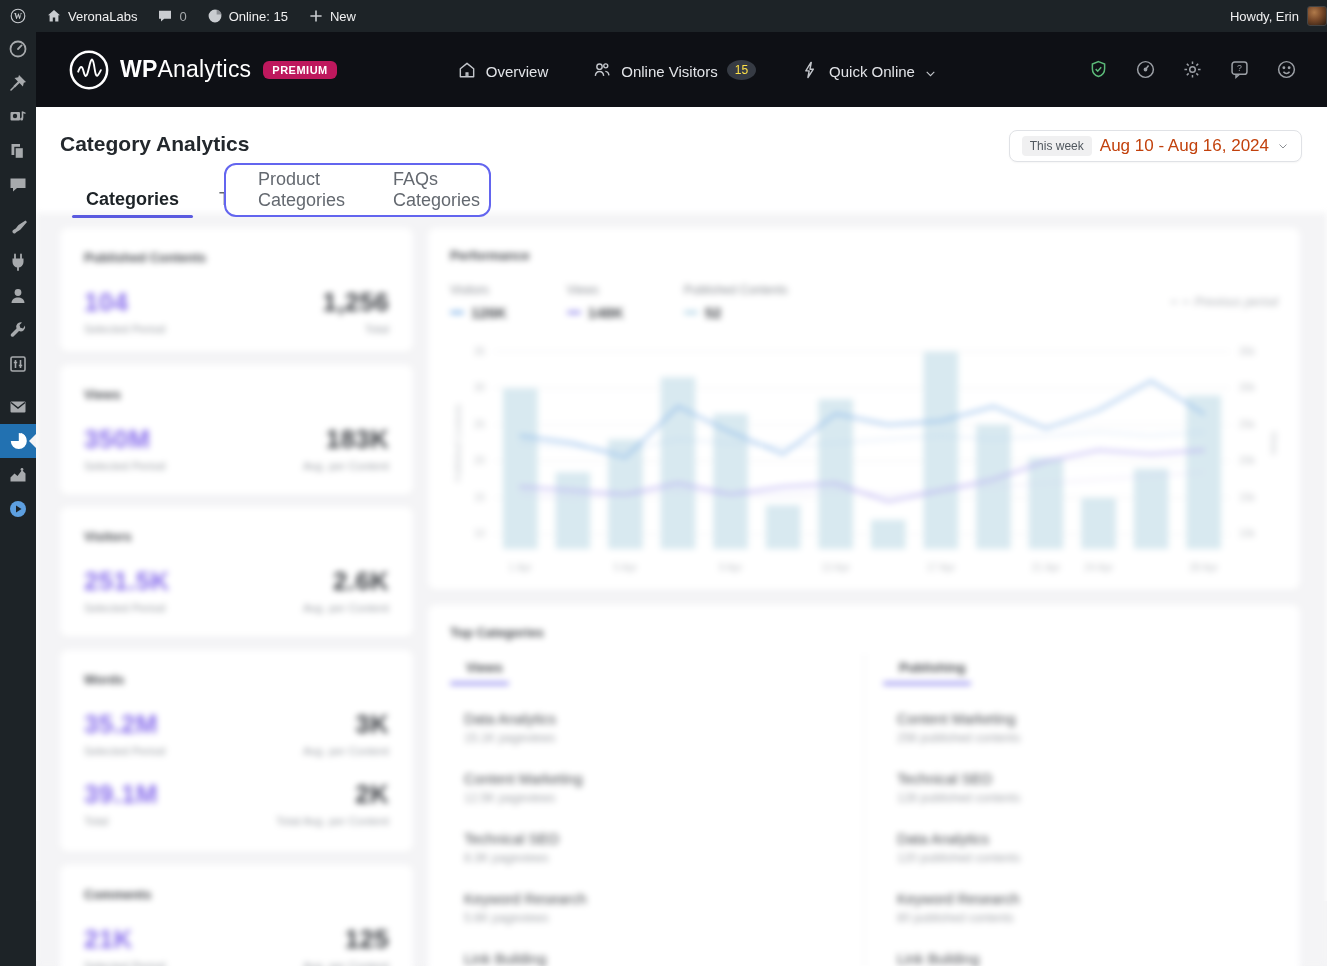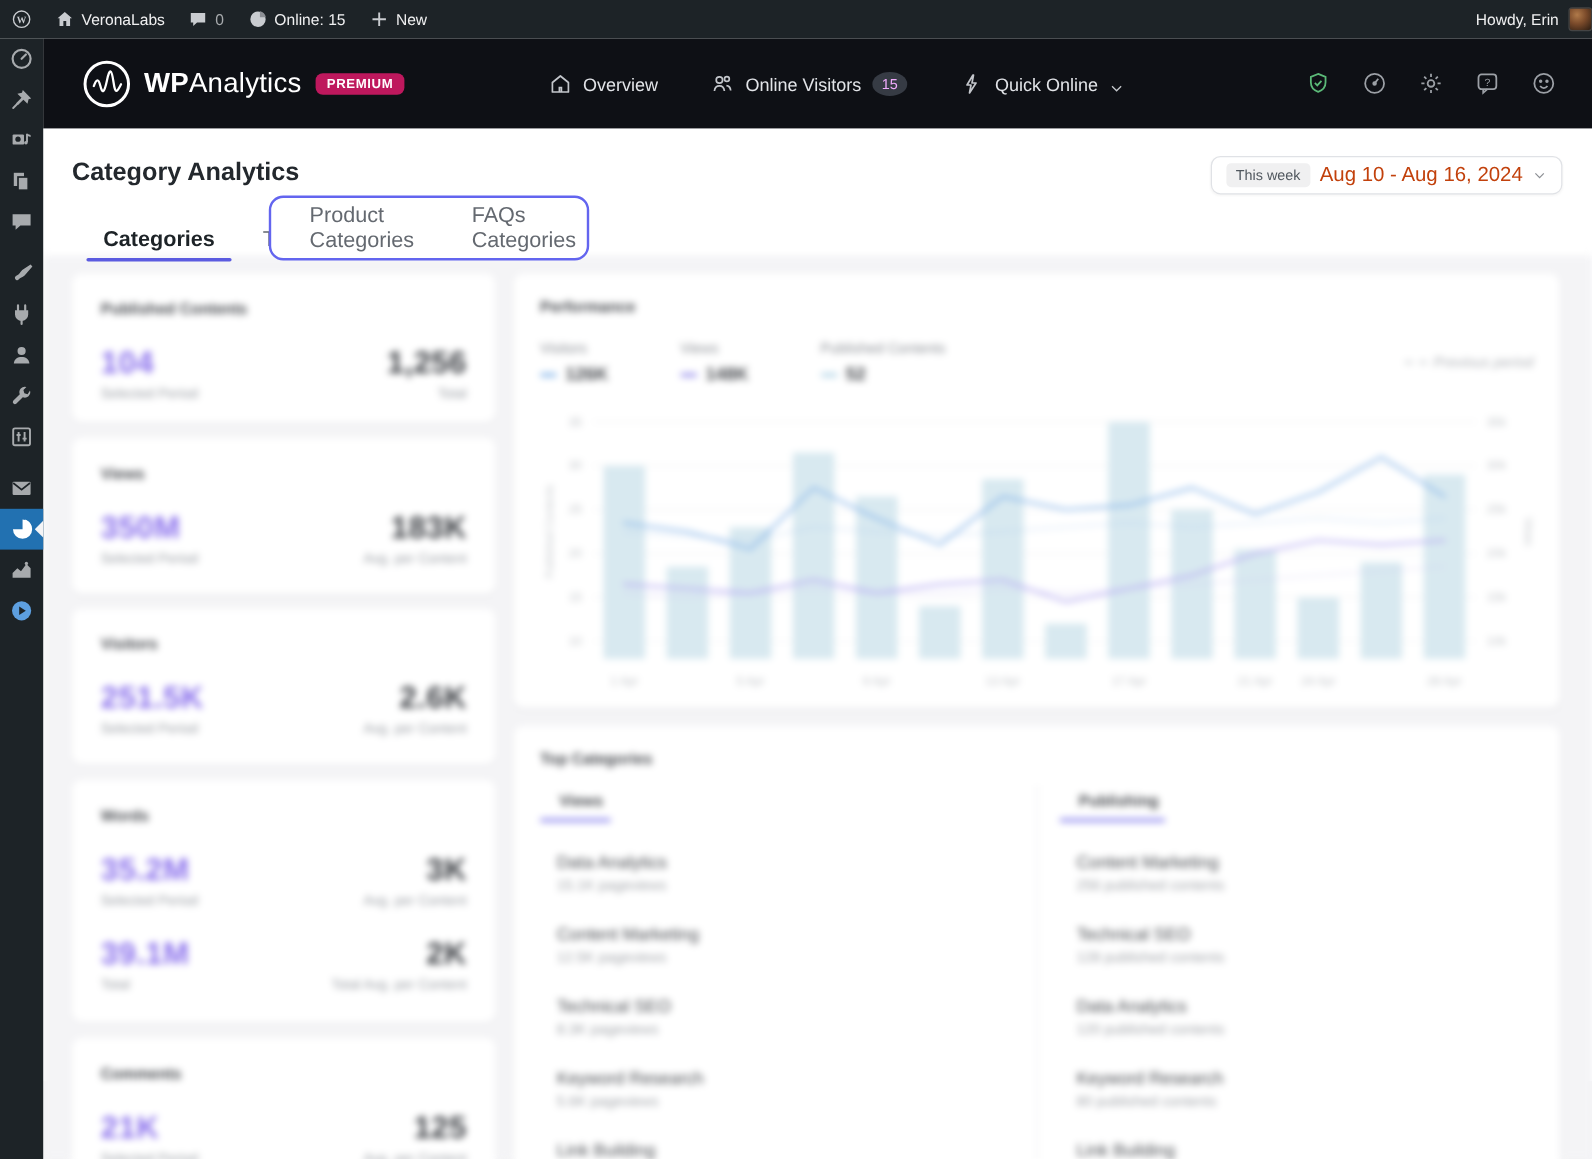--- a/index.html
+++ b/index.html
@@ -30,21 +30,21 @@
     display:flex; align-items:center; color:#e4e6e9; z-index:20; }
   .brand { display:flex; align-items:center; gap:10px; margin-left:32px; }
   .brand-logo { width:42px; height:42px; }
   .brand-name { font-size:23px; color:#fff; letter-spacing:.2px; }
   .brand-name b { font-weight:bold; }
   .premium { background:#be185d; color:#fff; font-size:11px; font-weight:bold; letter-spacing:.5px;
     padding:3px 9px; border-radius:6px; margin-left:2px; }
   .hnav { display:flex; align-items:center; gap:44px; margin-left:120px; font-size:15px; }
   .hnav-item { display:flex; align-items:flex-end; gap:9px; cursor:pointer; color:#e2e4e8; }
   .hnav-item svg { width:20px; height:20px; }
-  .count-badge { background:#363b44; color:#f0abfc; font-size:12px; padding:3px 8px; border-radius:50%; }
+  .count-badge { background:#363b44; color:#fde047; font-size:12px; padding:3px 8px; border-radius:50%; }
   .h-icons { margin-left:auto; display:flex; align-items:center; gap:26px; padding-right:30px; }
   .h-icons svg { width:21px; height:21px; cursor:pointer; }
 
   
   .content { position:absolute; left:36px; top:107px; width:1291px; height:794px; background:#fff; }
   .page-title { position:absolute; left:24px; top:25px; font-size:21px; font-weight:bold; color:#23282d; }
   .datepicker { position:absolute; right:25px; top:23px; height:32px; background:#fff; border:1px solid #e0e2e6;
     border-radius:8px; display:flex; align-items:center; gap:8px; padding:0 12px; cursor:pointer;
     box-shadow:0 1px 2px rgba(0,0,0,.04); }
   .dp-pill { background:#f0f0f1; color:#50575e; font-size:12px; padding:3px 8px; border-radius:4px; }

